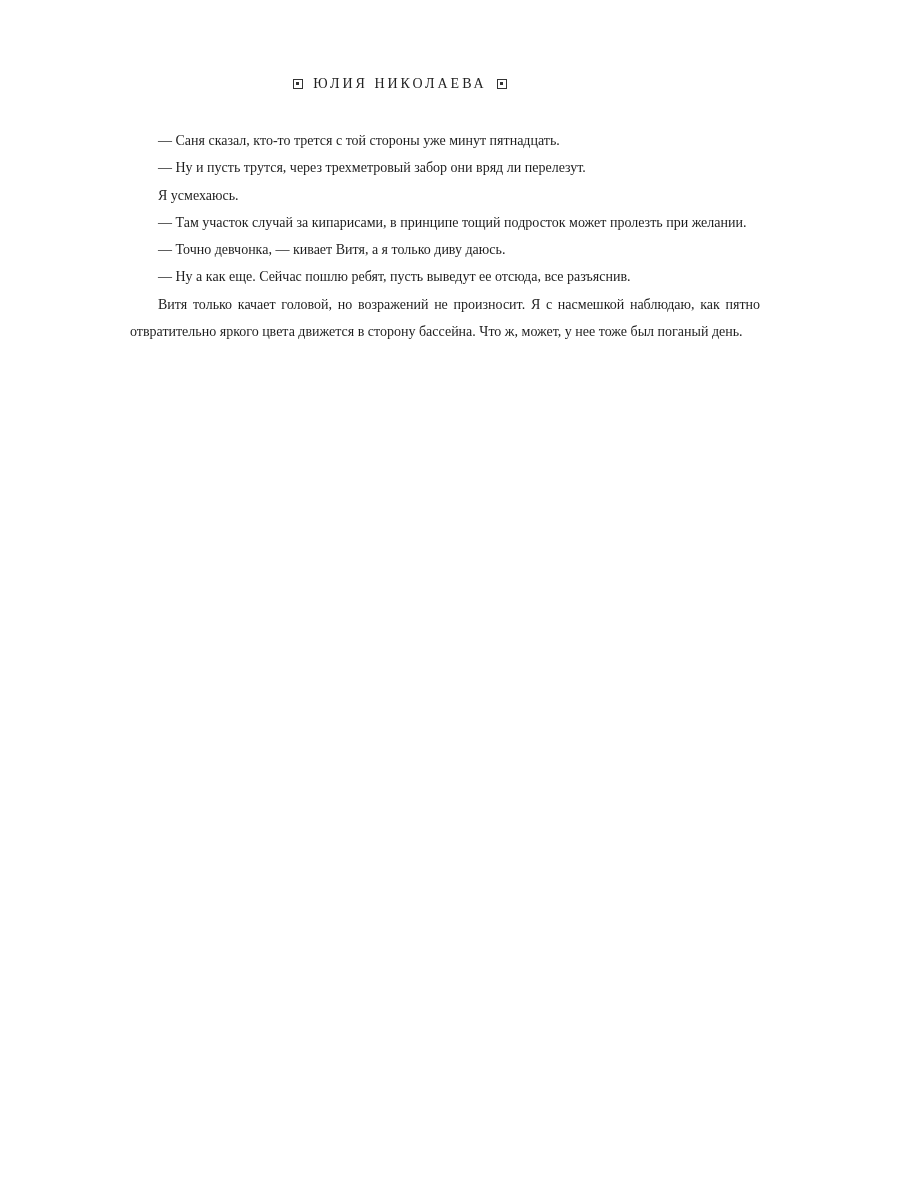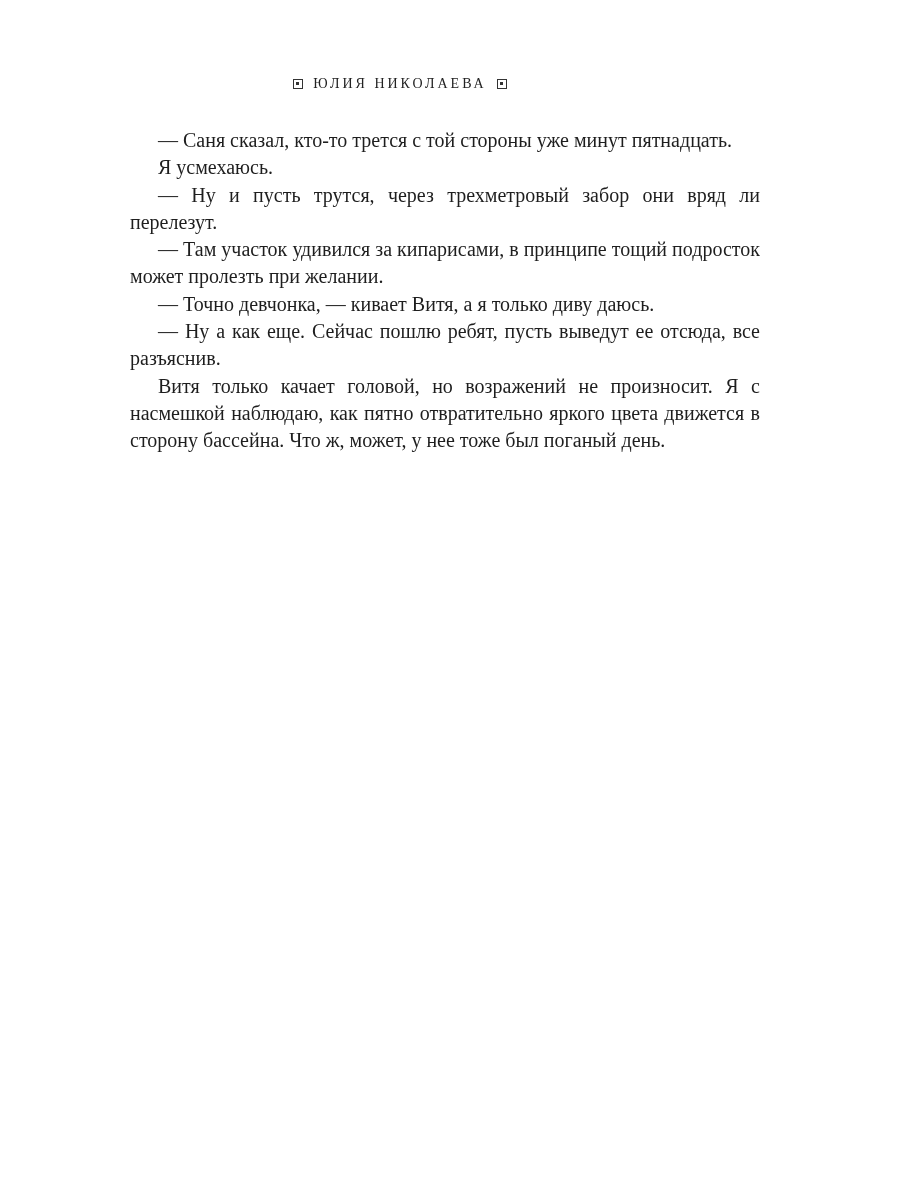--- a/index.html
+++ b/index.html
@@ -16,36 +16,36 @@
   .ornament {
     display: inline-block; width: 10px; height: 10px; border: 1.5px solid #333;
     position: relative; box-sizing: border-box;
   }
   .ornament::after {
     content: ""; position: absolute; left: 2px; top: 2px; width: 3px; height: 3px;
     background: #333;
   }
   .text-block {
     position: absolute; top: 127px; left: 130px; width: 630px;
-    font-size: 20px; line-height: 27.3px; text-align: justify;
+    font-size: 14px; line-height: 27.3px; text-align: justify;
     hyphens: manual;
     font-family: Liberation Serif, serif;
   }
   .text-block p { margin: 0; text-indent: 28px; }
 </style>
 </head>
 <body>
 
 <div class="running-head">
   <span class="ornament"></span>
   <span>ЮЛИЯ НИКОЛАЕВА</span>
   <span class="ornament"></span>
 </div>
 
 <div class="text-block">
   <p>— Саня сказал, кто-то трется с той стороны уже минут пят­надцать.</p>
+  <p>— Ну и пусть трутся, через трехметровый забор они вряд ли перелезут.</p>
   <p>Я усмехаюсь.</p>
-  <p>— Ну и пусть трутся, через трехметровый забор они вряд ли перелезут.</p>
-  <p>— Там участок удивился за кипарисами, в принципе тощий подросток может пролезть при желании.</p>
+  <p>— Там участок случай за кипарисами, в принципе тощий подросток может пролезть при желании.</p>
   <p>— Точно девчонка, — кивает Витя, а я только диву даюсь.</p>
   <p>— Ну а как еще. Сейчас пошлю ребят, пусть выведут ее от­сюда, все разъяснив.</p>
   <p>Витя только качает головой, но возражений не произносит. Я с насмешкой наблюдаю, как пятно отвратительно яркого цве­та движется в сторону бассейна. Что ж, может, у нее тоже был поганый день.</p>
 </div>
 
 </body></html>

